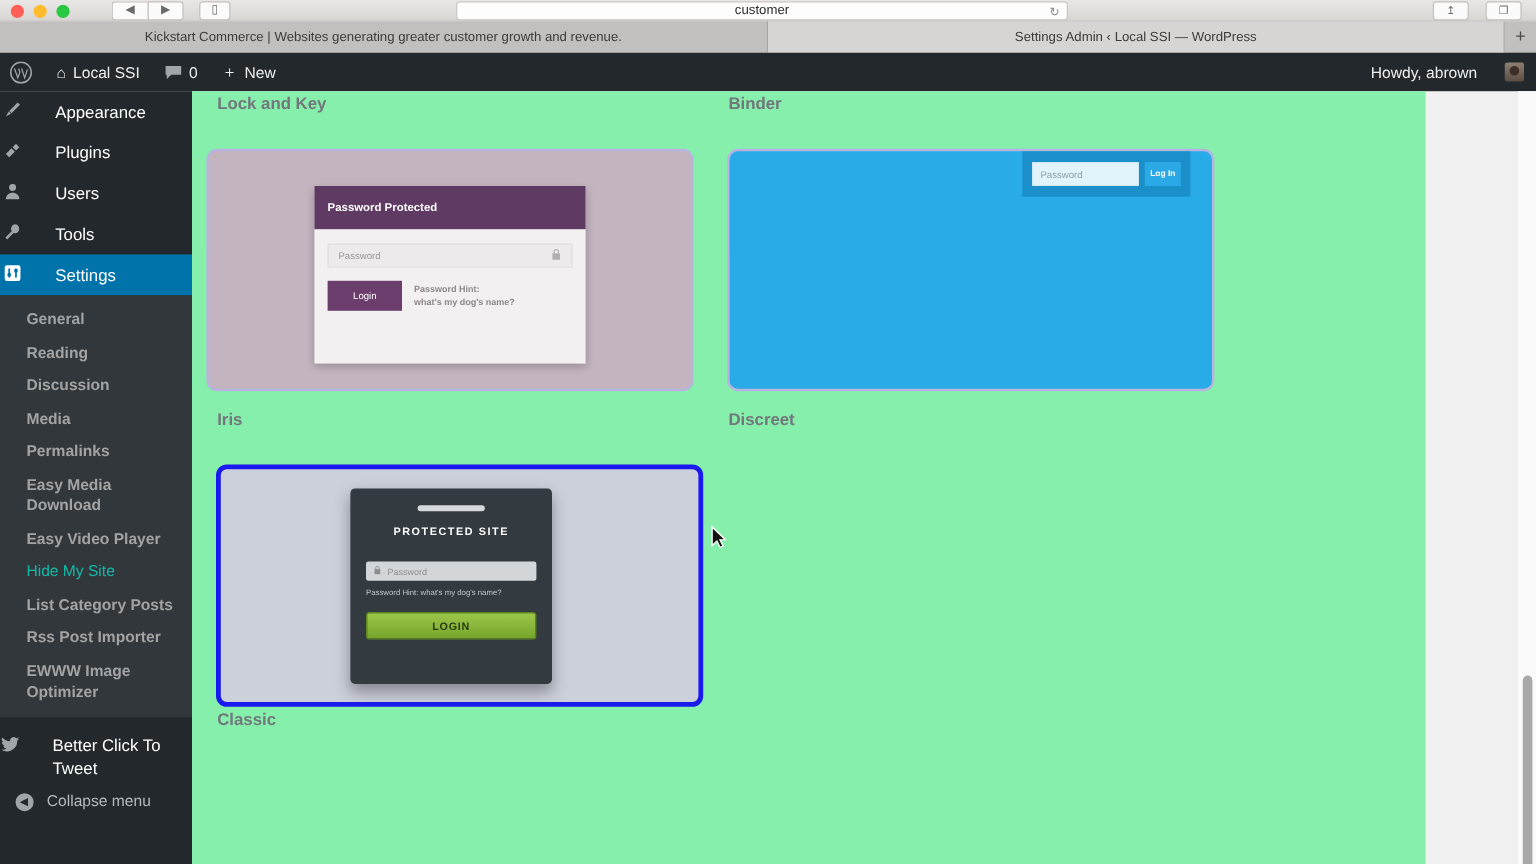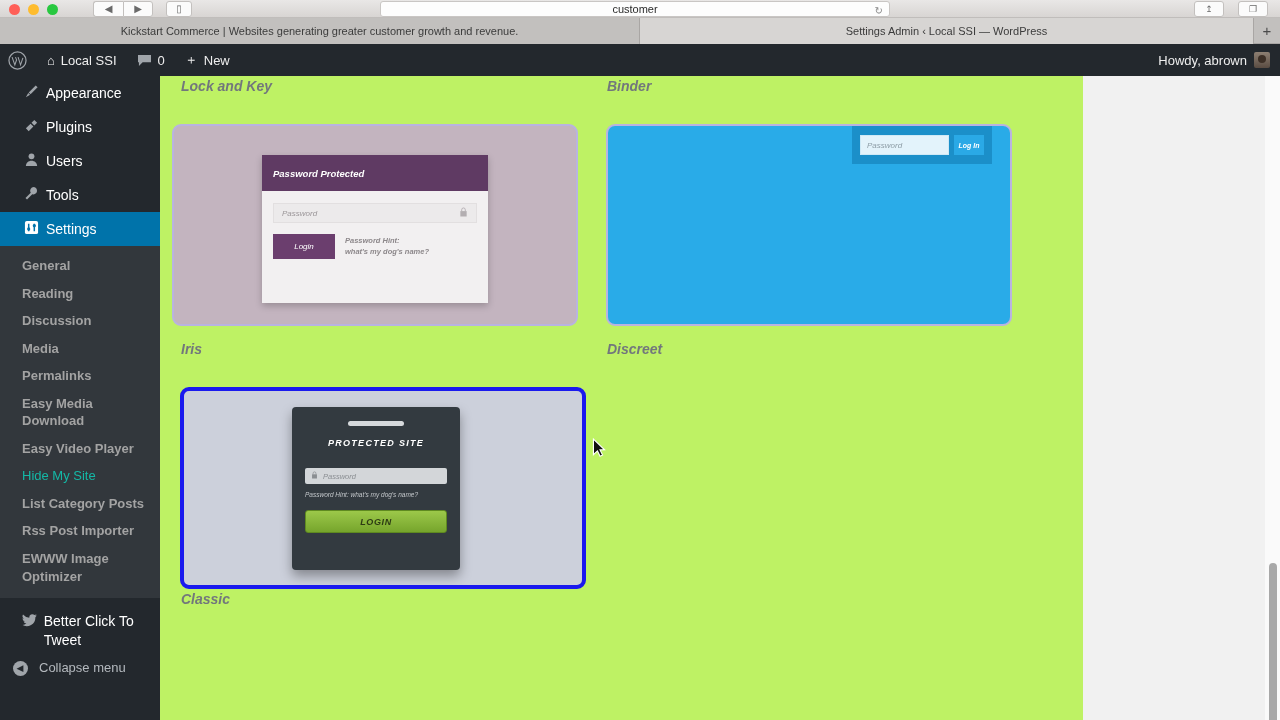--- a/index.html
+++ b/index.html
@@ -64,36 +64,36 @@
   }
 
   
   #adminbar {
     position: absolute; top: 44px; left: 0; width: 1280px; height: 32px;
     background: #23282d; color: #eee; display: flex; align-items: center;
     font-size: 13px;
   }
   .ab-item { display: flex; align-items: center; gap: 6px; padding: 0 10px; height: 32px; color: #eee; }
   #ab-logo { padding-left: 8px; }
-  #ab-right { margin-left: auto; display: flex; align-items: center; gap: 7px; padding-right: 10px; }
+  #ab-right { margin-left: auto; display: flex; align-items: center; gap: 23px; padding-right: 10px; }
   #avatar {
     width: 16px; height: 16px; border-radius: 2px; overflow: hidden;
     background: linear-gradient(#8d7f72, #5a4c42); position: relative;
   }
   #avatar::after {
     content: ""; position: absolute; left: 4px; top: 3px; width: 8px; height: 8px;
     border-radius: 50%; background: #3c2f26;
   }
 
   
   #sidebar {
     position: absolute; top: 76px; left: 0; width: 160px; height: 644px;
     background: #23282d; color: #b4b9be; font-size: 14px;
   }
-  .menu-top { display: flex; align-items: center; gap: 5px; height: 34px; padding-left: 21px; color: #fff; }
+  .menu-top { display: flex; align-items: center; gap: 26px; height: 34px; padding-left: 0; color: #fff; }
   .menu-top .ico { width: 20px; text-align: center; color: #a0a5aa; font-size: 14px; }
   .menu-top.active { background: #0073aa; color: #fff; position: relative; }
   .menu-top.active .ico { color: #fff; }
   .menu-top.active::after {
     content: ""; position: absolute; right: -8px; top: 50%; transform: translateY(-50%);
     border-top: 8px solid transparent; border-bottom: 8px solid transparent;
     border-right: 8px solid #f1f1f1;
   }
   #submenu { background: #32373c; padding: 6px 0 8px; }
   .submenu-item { padding: 5px 10px 5px 22px; font-size: 13px; color: #a3a3a3; line-height: 1.35; font-weight: bold; }
@@ -101,22 +101,22 @@
   .menu-sep { height: 9px; background: #23282d; }
   #collapse-menu { display: flex; align-items: center; gap: 9px; height: 32px; padding-left: 10px; font-size: 13px; color: #b4b9be; }
   #collapse-menu .ico { width: 20px; text-align: center; }
   .circ-arrow {
     display: inline-block; width: 15px; height: 15px; border-radius: 50%;
     background: #a0a5aa; color: #23282d; font-size: 9px; line-height: 15px; text-align: center;
   }
 
   
   #content {
-    position: absolute; top: 76px; left: 160px; width: 923px; height: 644px;
-    background: #bef264; overflow: hidden; font-style: italic;
+    position: absolute; top: 76px; left: 160px; width: 1028px; height: 644px;
+    background: #86efac; overflow: hidden;
   }
   .theme-label {
     position: absolute; font-size: 14px; font-weight: bold; color: #72777c;
   }
   .thumb {
     position: absolute; width: 406px; height: 202px; border-radius: 9px;
     border: 2px solid #b9b3e0; overflow: hidden;
   }
   .thumb.selected { border: 4px solid #1a1aee; }
 

